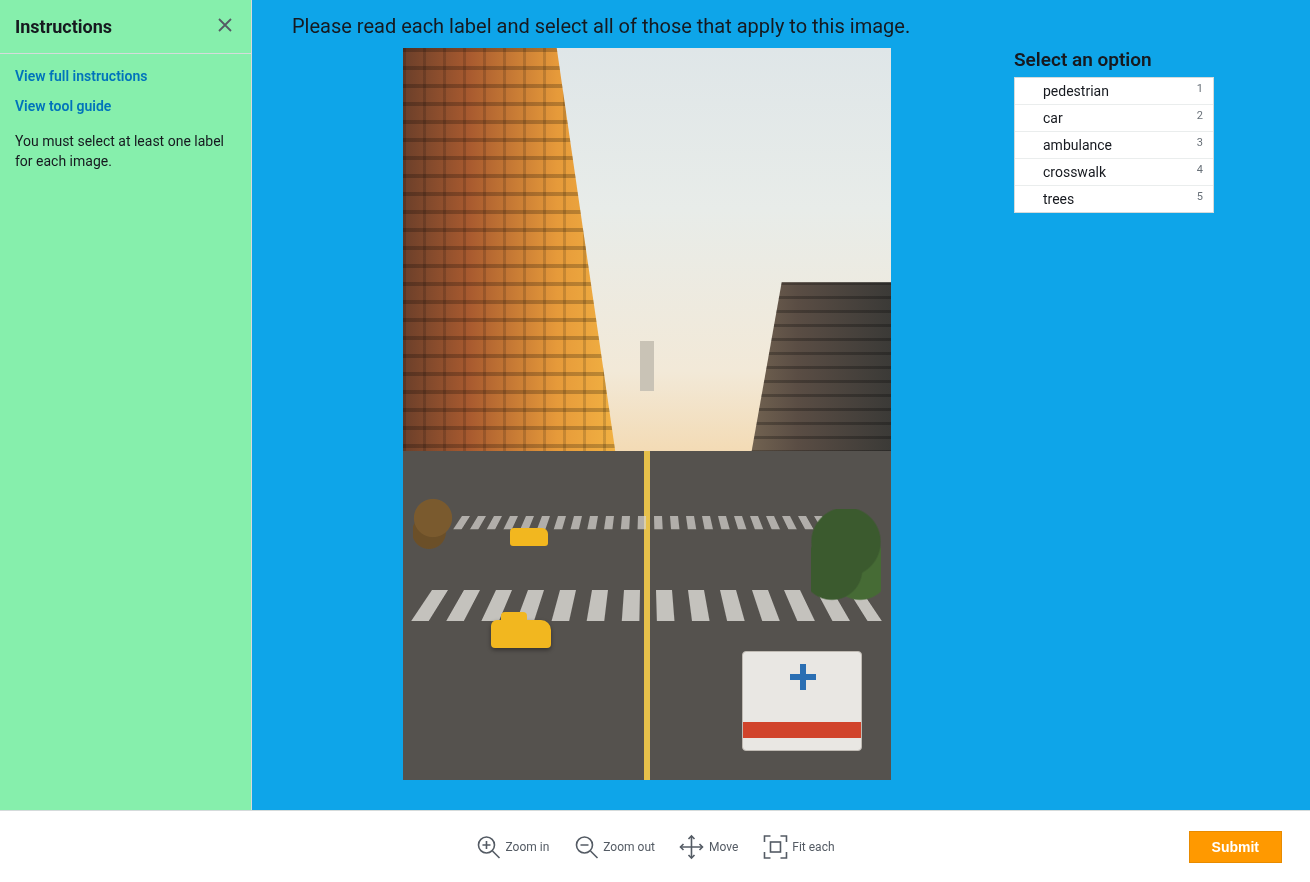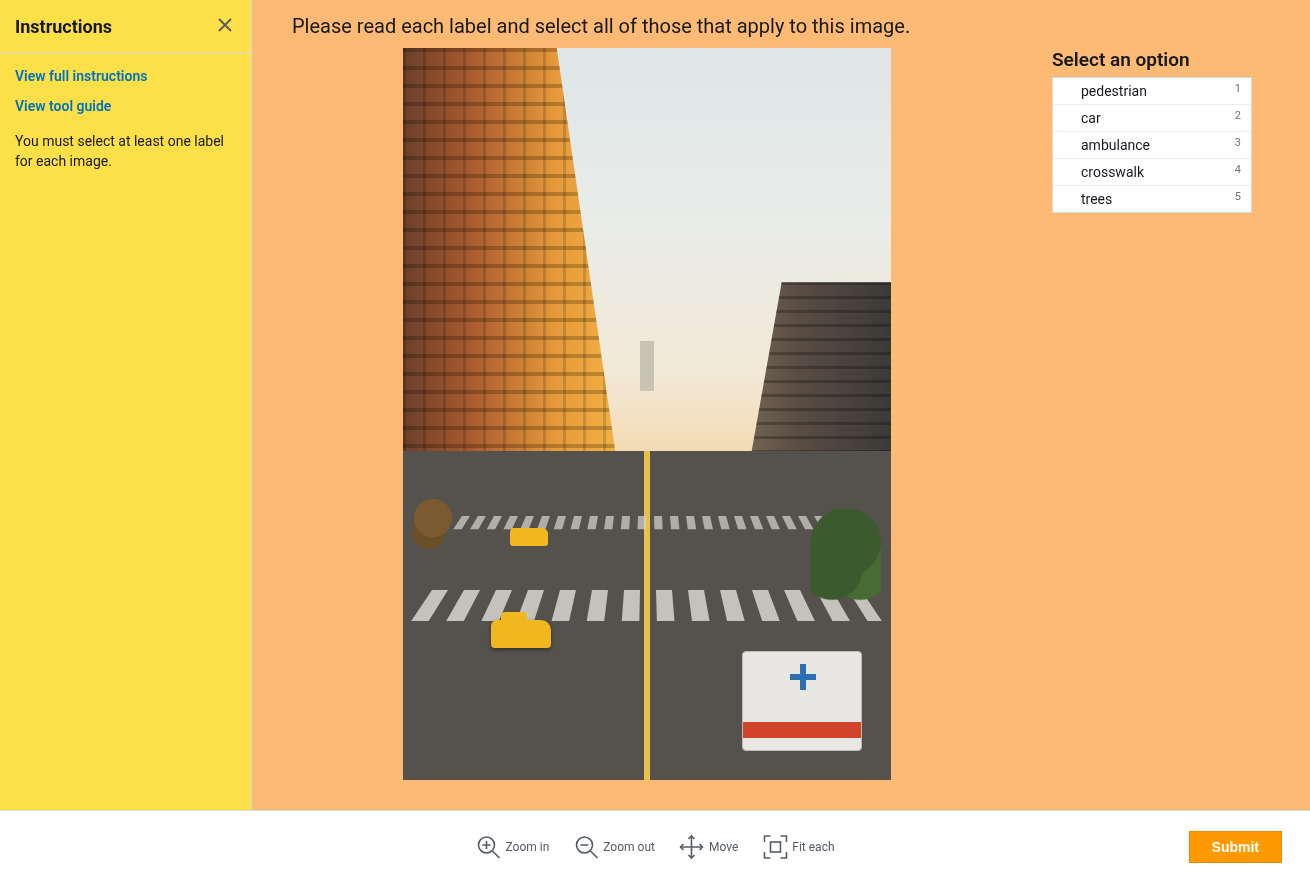--- a/index.html
+++ b/index.html
@@ -15,21 +15,21 @@
   .upper {
     flex: 1;
     display: flex;
     min-height: 0;
   }
   .sidebar {
     width: 252px;
     border-right: 1px solid #d5dbdb;
     display: flex;
     flex-direction: column;
-    background: #fde047;
+    background: #86efac;
   }
   .sidebar-header {
     display: flex;
     justify-content: space-between;
     align-items: center;
     padding: 14px 15px 14px 15px;
     border-bottom: 1px solid #d5dbdb;
   }
   .sidebar-header h2 {
     font-size: 18px;
@@ -56,35 +56,35 @@
     display: block;
     margin-bottom: 14px;
   }
   .sidebar-body a.second { margin-bottom: 18px; }
   .sidebar-body p {
     line-height: 1.4;
     margin-bottom: 14px;
   }
   .main {
     flex: 1;
-    background: #fdba74;
+    background: #0ea5e9;
     display: flex;
     flex-direction: column;
     min-height: 0;
   }
   .main-header {
     padding: 14px 40px 10px 40px;
     font-size: 20px;
     color: #16191f;
   }
   .main-body {
     flex: 1;
     display: flex;
     padding: 0 40px;
-    gap: 110px;
+    gap: 72px;
     min-height: 0;
   }
   .image-wrap {
     flex: 0 0 590px;
     display: flex;
     justify-content: center;
     align-items: flex-start;
     margin-left: 60px;
   }
   .image-placeholder {

